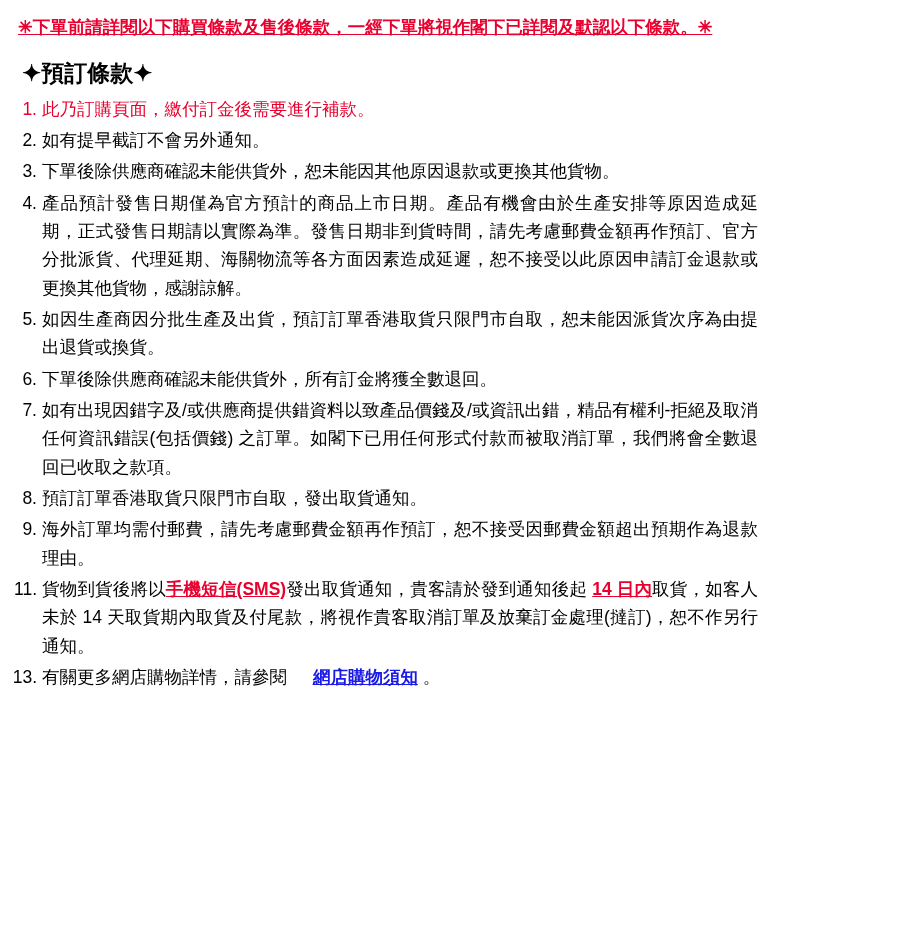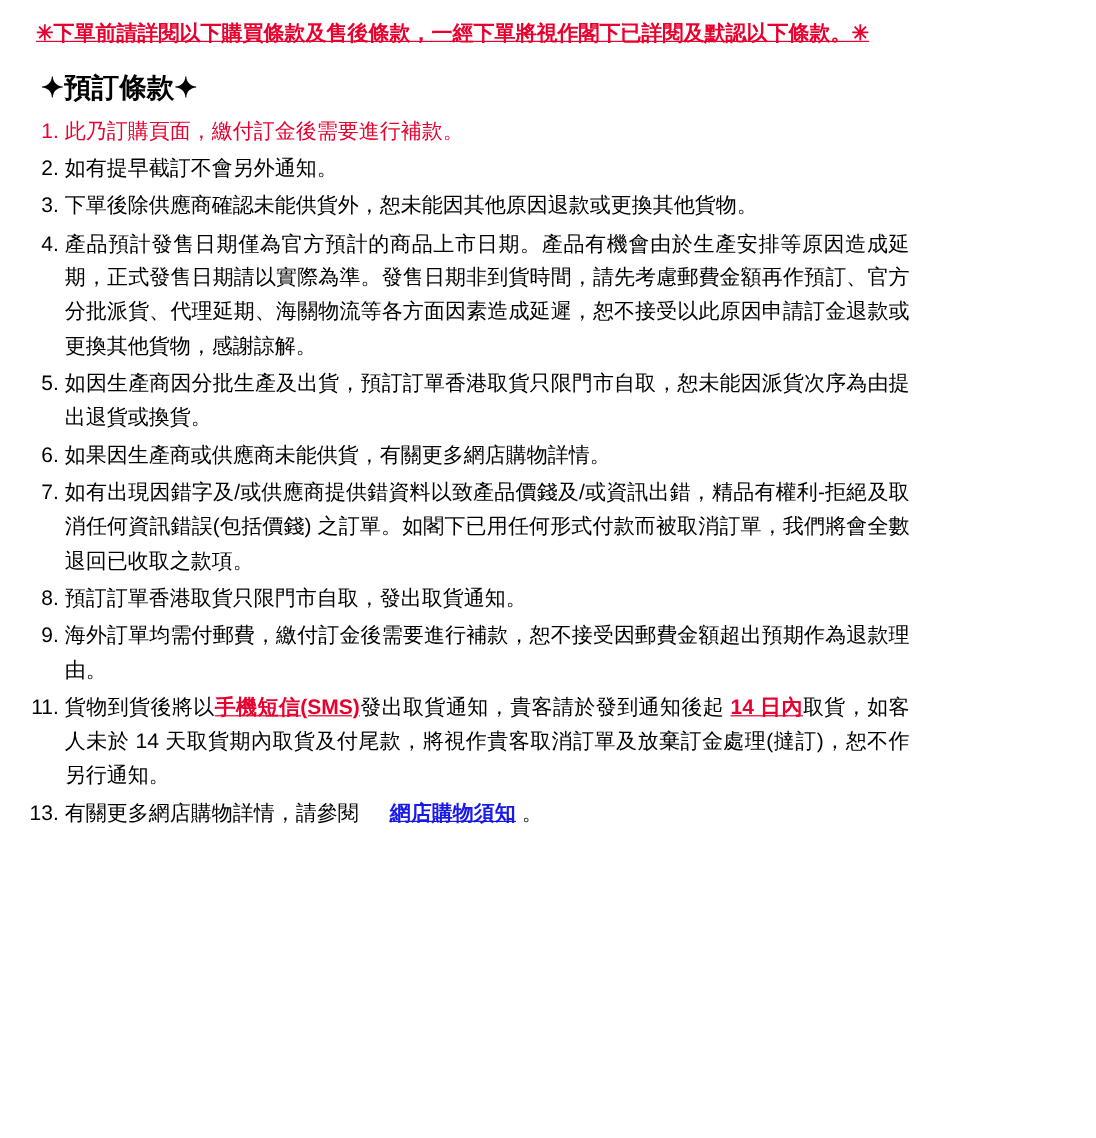--- a/index.html
+++ b/index.html
@@ -9,21 +9,21 @@
   }
   body {
     width: 913px;
     min-height: 948px;
     font-family: "Liberation Sans", sans-serif;
     color: #000000;
   }
   .page {
     width: 774px;
     box-sizing: border-box;
-    padding: 10px 8px 0 24px;
+    padding: 10px 8px 0 12px;
   }
   .notice {
     color: #e8002e;
     font-weight: bold;
     font-size: 17.5px;
     text-decoration: underline;
     line-height: 1.35;
     letter-spacing: 0px;
     margin: 6px 0 2px 6px;
   }
@@ -108,33 +108,33 @@
       <li>
         <span class="num">4.</span>
         <span class="txt">產品預計發售日期僅為官方預計的商品上市日期。產品有機會由於生產安排等原因造成延期，正式發售日期請以實際為準。發售日期非到貨時間，請先考慮郵費金額再作預訂、官方分批派貨、代理延期、海關物流等各方面因素造成延遲，恕不接受以此原因申請訂金退款或更換其他貨物，感謝諒解。</span>
       </li>
       <li>
         <span class="num">5.</span>
         <span class="txt">如因生產商因分批生產及出貨，預訂訂單香港取貨只限門市自取，恕未能因派貨次序為由提出退貨或換貨。</span>
       </li>
       <li>
         <span class="num">6.</span>
-        <span class="txt">如果因生產商或供應商未能供貨，有關更多網店購物詳情。</span>
+        <span class="txt">下單後除供應商確認未能供貨外，所有訂金將獲全數退回。</span>
       </li>
       <li>
         <span class="num">7.</span>
         <span class="txt">如有出現因錯字及/或供應商提供錯資料以致產品價錢及/或資訊出錯，精品有權利-拒絕及取消任何資訊錯誤(包括價錢) 之訂單。如閣下已用任何形式付款而被取消訂單，我們將會全數退回已收取之款項。</span>
       </li>
       <li>
         <span class="num">8.</span>
         <span class="txt">預訂訂單香港取貨只限門市自取，發出取貨通知。</span>
       </li>
       <li>
         <span class="num">9.</span>
-        <span class="txt">海外訂單均需付郵費，繳付訂金後需要進行補款，恕不接受因郵費金額超出預期作為退款理由。</span>
+        <span class="txt">海外訂單均需付郵費，請先考慮郵費金額再作預訂，恕不接受因郵費金額超出預期作為退款理由。</span>
       </li>
       <li>
         <span class="num wide">11.</span>
         <span class="txt"><span>貨物到貨後將以</span><span class="u-red">手機短信(SMS)</span><span>發出取貨通知，貴客請於發到通知後起 </span><span class="u-red">14 日內</span><span>取貨，如客人未於 14 天取貨期內取貨及付尾款，將視作貴客取消訂單及放棄訂金處理(撻訂)，恕不作另行通知。</span></span>
       </li>
       <li>
         <span class="num wide">13.</span>
         <span class="txt"><span>有關更多網店購物詳情，請參閱 </span><a class="link" href="#">網店購物須知</a><span> 。</span></span>
       </li>
     </ol>

